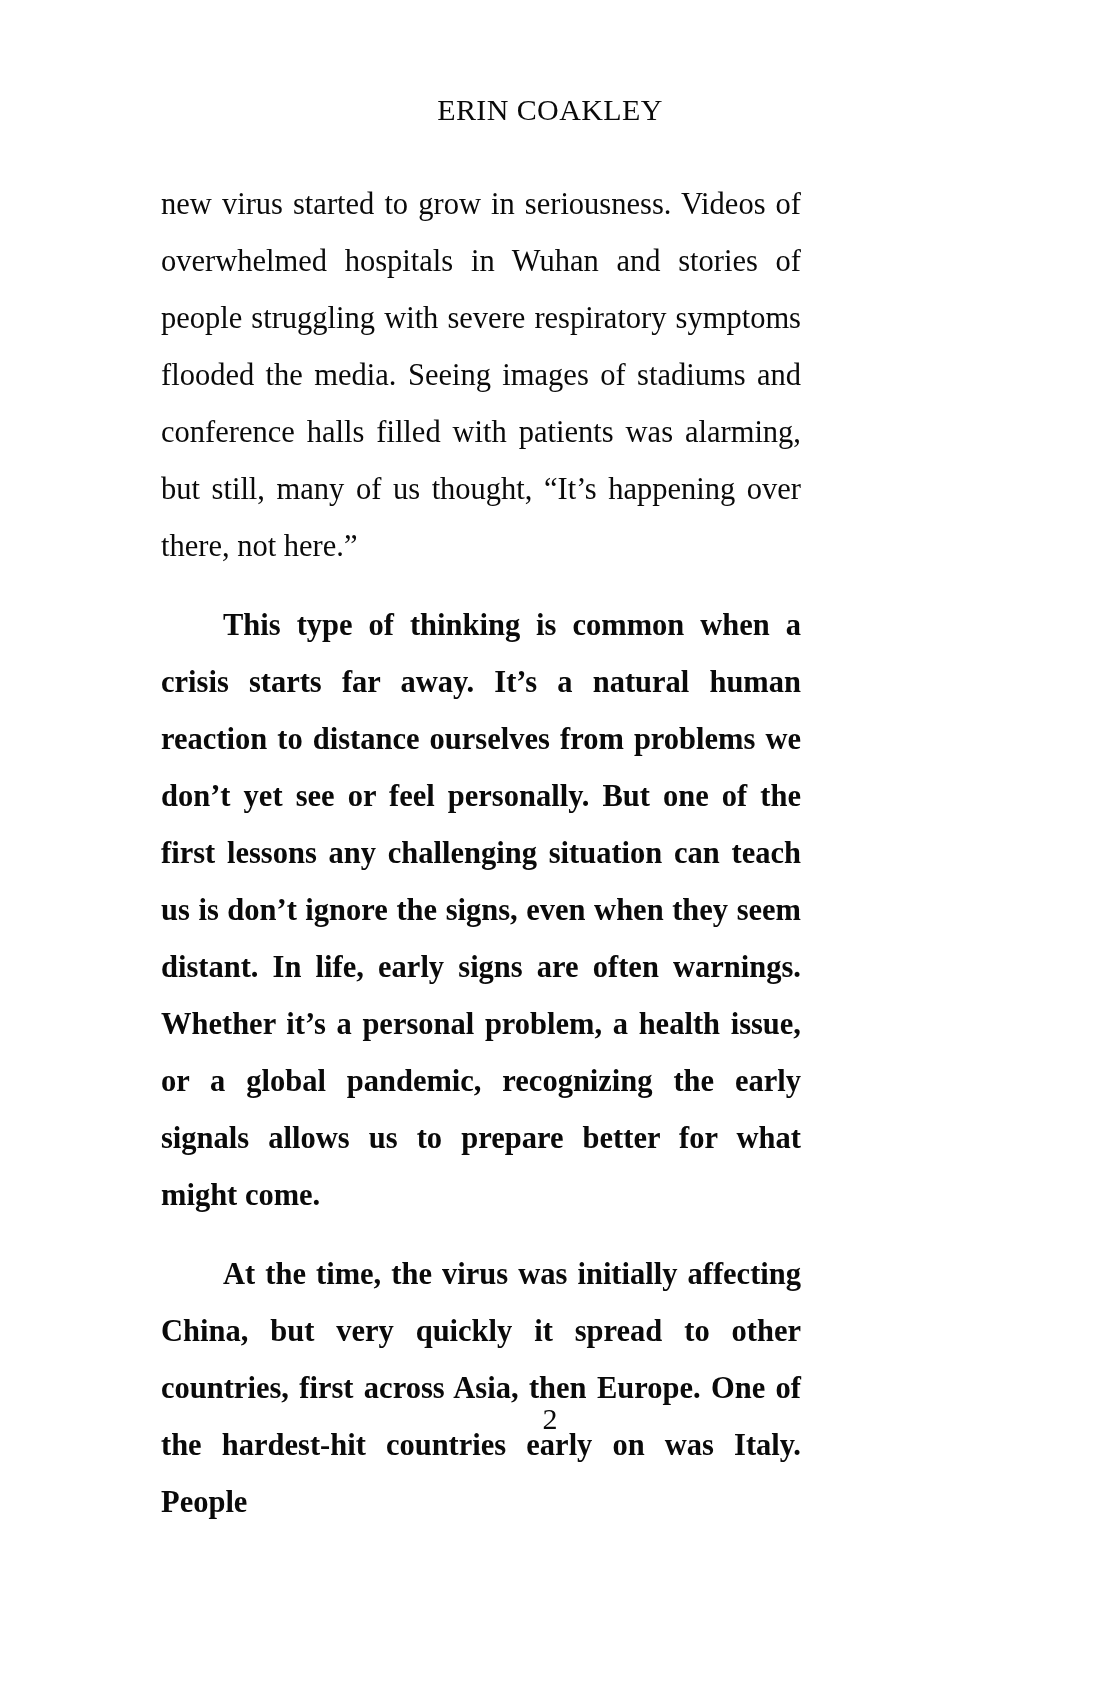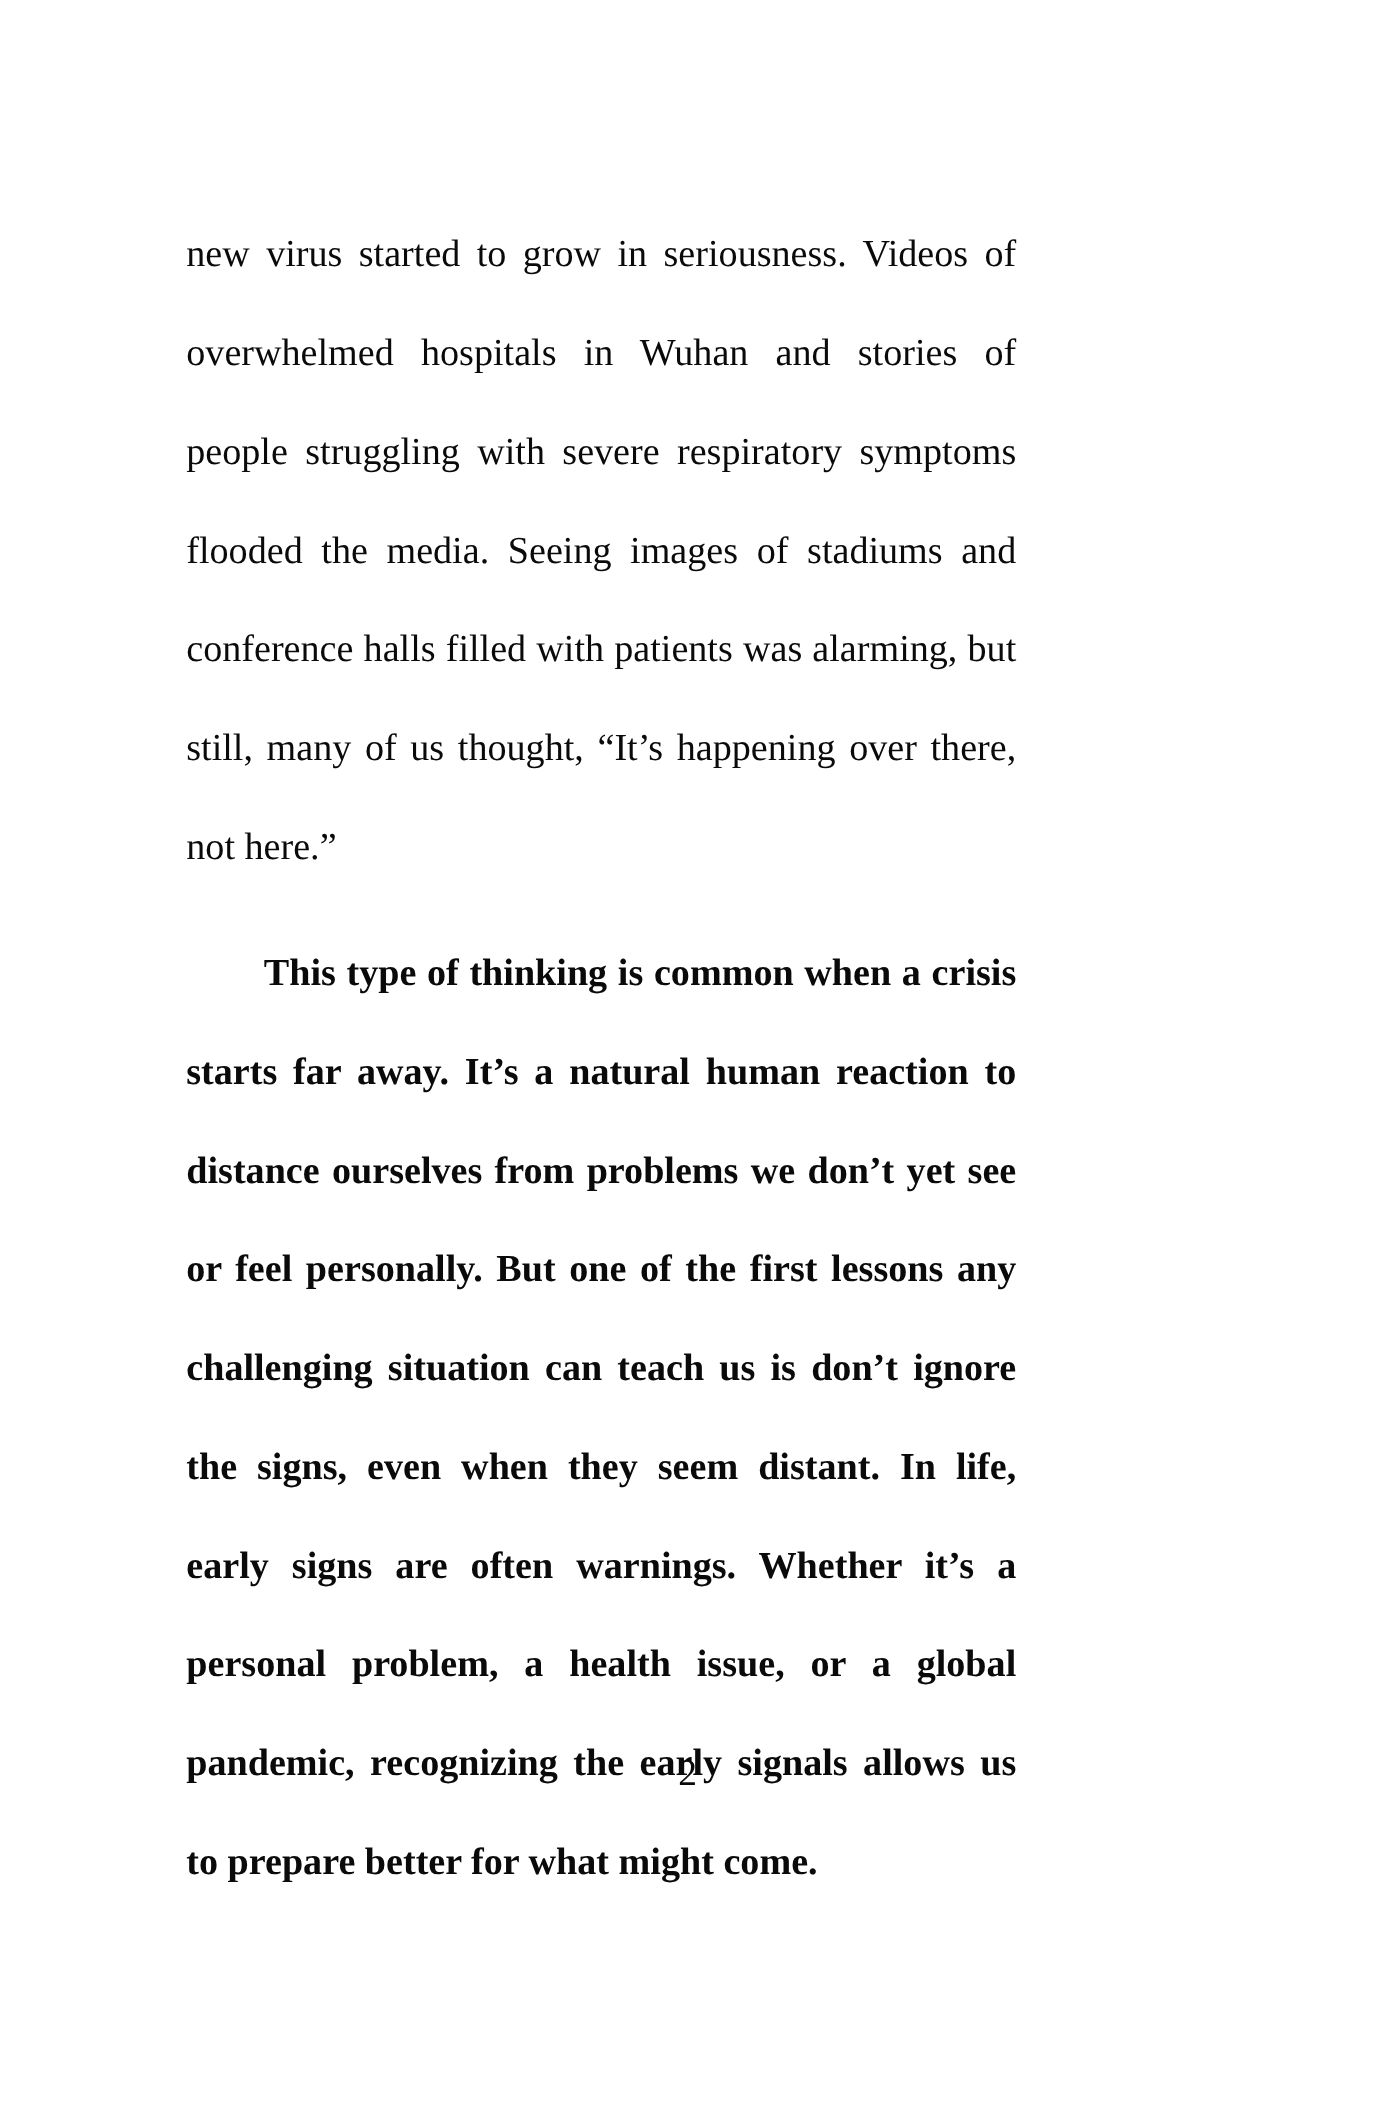--- a/index.html
+++ b/index.html
@@ -28,23 +28,23 @@
     letter-spacing: 0.4px;
     color: #0a0a0a;
   }
   .text-block {
     position: absolute;
     top: 160px;
     left: 145px;
     width: 672px;
   }
   .para {
-    margin: 4px;
+    margin: 16px;
     font-size: 30.5px;
-    line-height: 79px;
+    line-height: 57px;
     text-align: justify;
     text-justify: inter-word;
     color: #0a0a0a;
     hyphens: none;
     -webkit-hyphens: none;
   }
   .para.continued {
     text-indent: 0;
   }
   .para.indented {
@@ -63,21 +63,23 @@
     font-size: 30px;
     line-height: 1.1;
     color: #0a0a0a;
   }
 </style>
 </head>
 <body>
 
 <div class="page">
 
+  <div class="running-header">ERIN COAKLEY</div>
 
   <div class="text-block">
     <p class="para continued">new virus started to grow in seriousness. Videos of overwhelmed hospitals in Wuhan and stories of people struggling with severe respiratory symptoms flooded the media. Seeing images of stadiums and conference halls filled with patients was alarming, but still, many of us thought, “It’s happening over there, not here.”</p>
     <p class="para indented">This type of thinking is common when a crisis starts far away. It’s a natural human reaction to distance ourselves from problems we don’t yet see or feel personally. But one of the first lessons any challenging situation can teach us is don’t ignore the signs, even when they seem distant. In life, early signs are often warnings. Whether it’s a personal problem, a health issue, or a global pandemic, recognizing the early signals allows us to prepare better for what might come.</p>
+    <p class="para indented">At the time, the virus was initially affecting China, but very quickly it spread to other countries, first across Asia, then Europe. One of the hardest-hit countries early on was Italy. People</p>
   </div>
 
   <div class="page-number">2</div>
 
 </div>
 
 </body></html>

